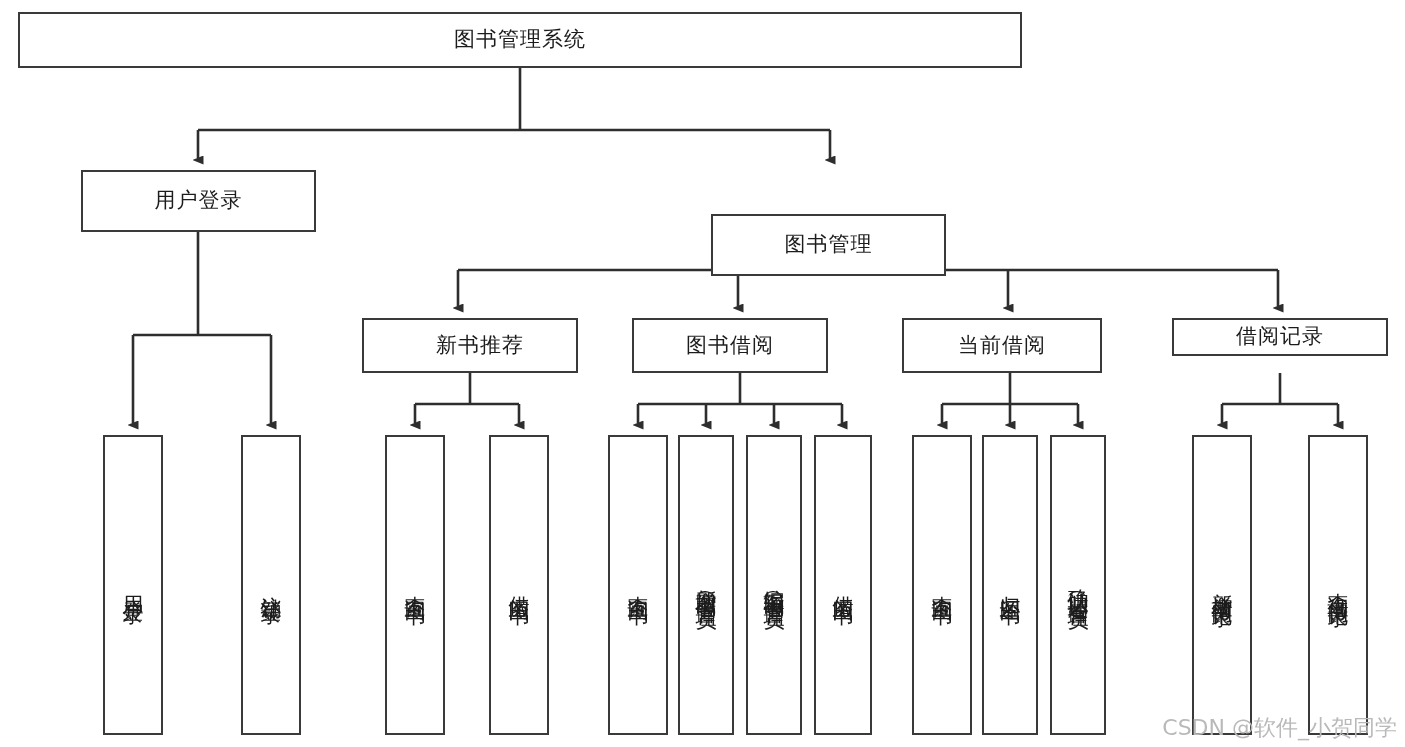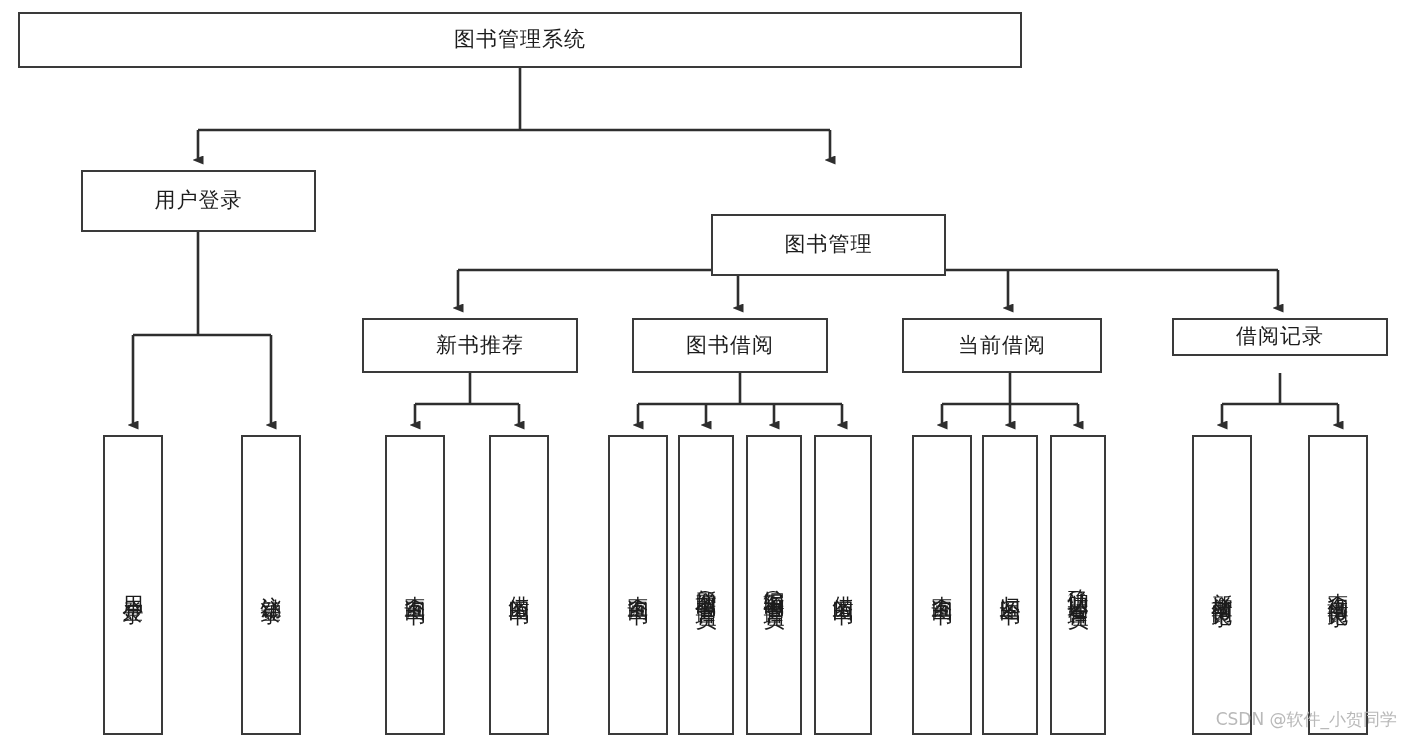--- a/index.html
+++ b/index.html
@@ -38,22 +38,22 @@
   }
   .node.v .lbl{
     writing-mode:vertical-rl;
     text-orientation:upright;
     white-space:nowrap;
   }
   .root{font-size:22px;}
   svg.edges{position:absolute;left:0;top:0;width:1405px;height:747px;pointer-events:none;}
   .watermark{
     position:absolute;
-    right:8px;bottom:16px;
-    font-size:17px;
+    right:8px;bottom:4px;
+    font-size:22px;
     color:#b9b9b9;
     white-space:nowrap;
     font-family:"DejaVu Sans","Liberation Sans",sans-serif;
   }
 </style>
 </head>
 <body>
 
 <div id="diagram">
 

